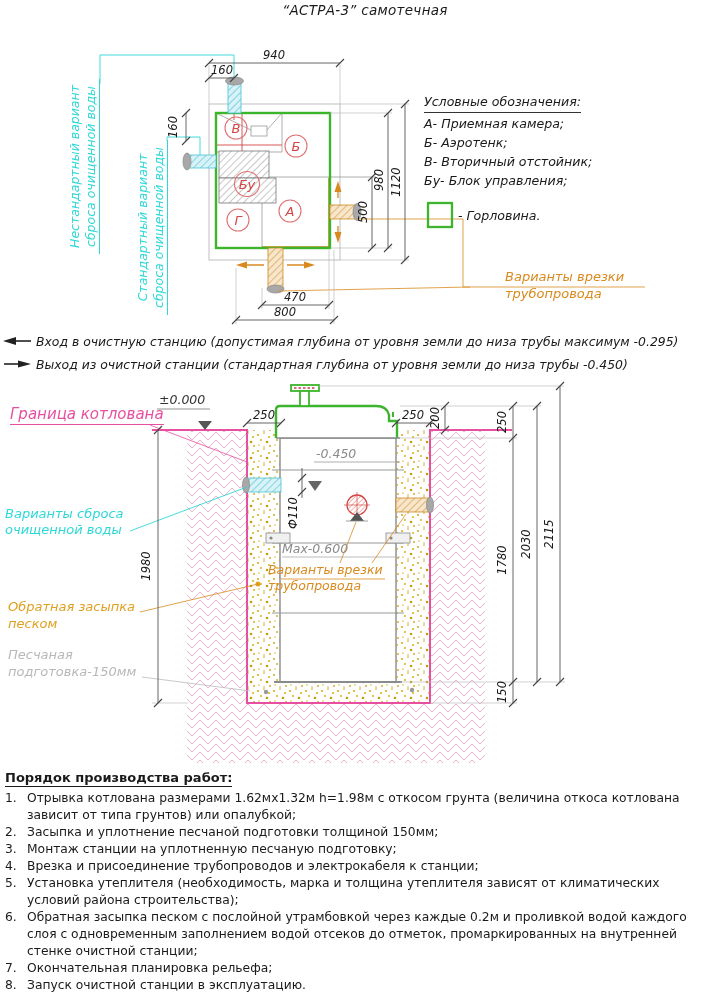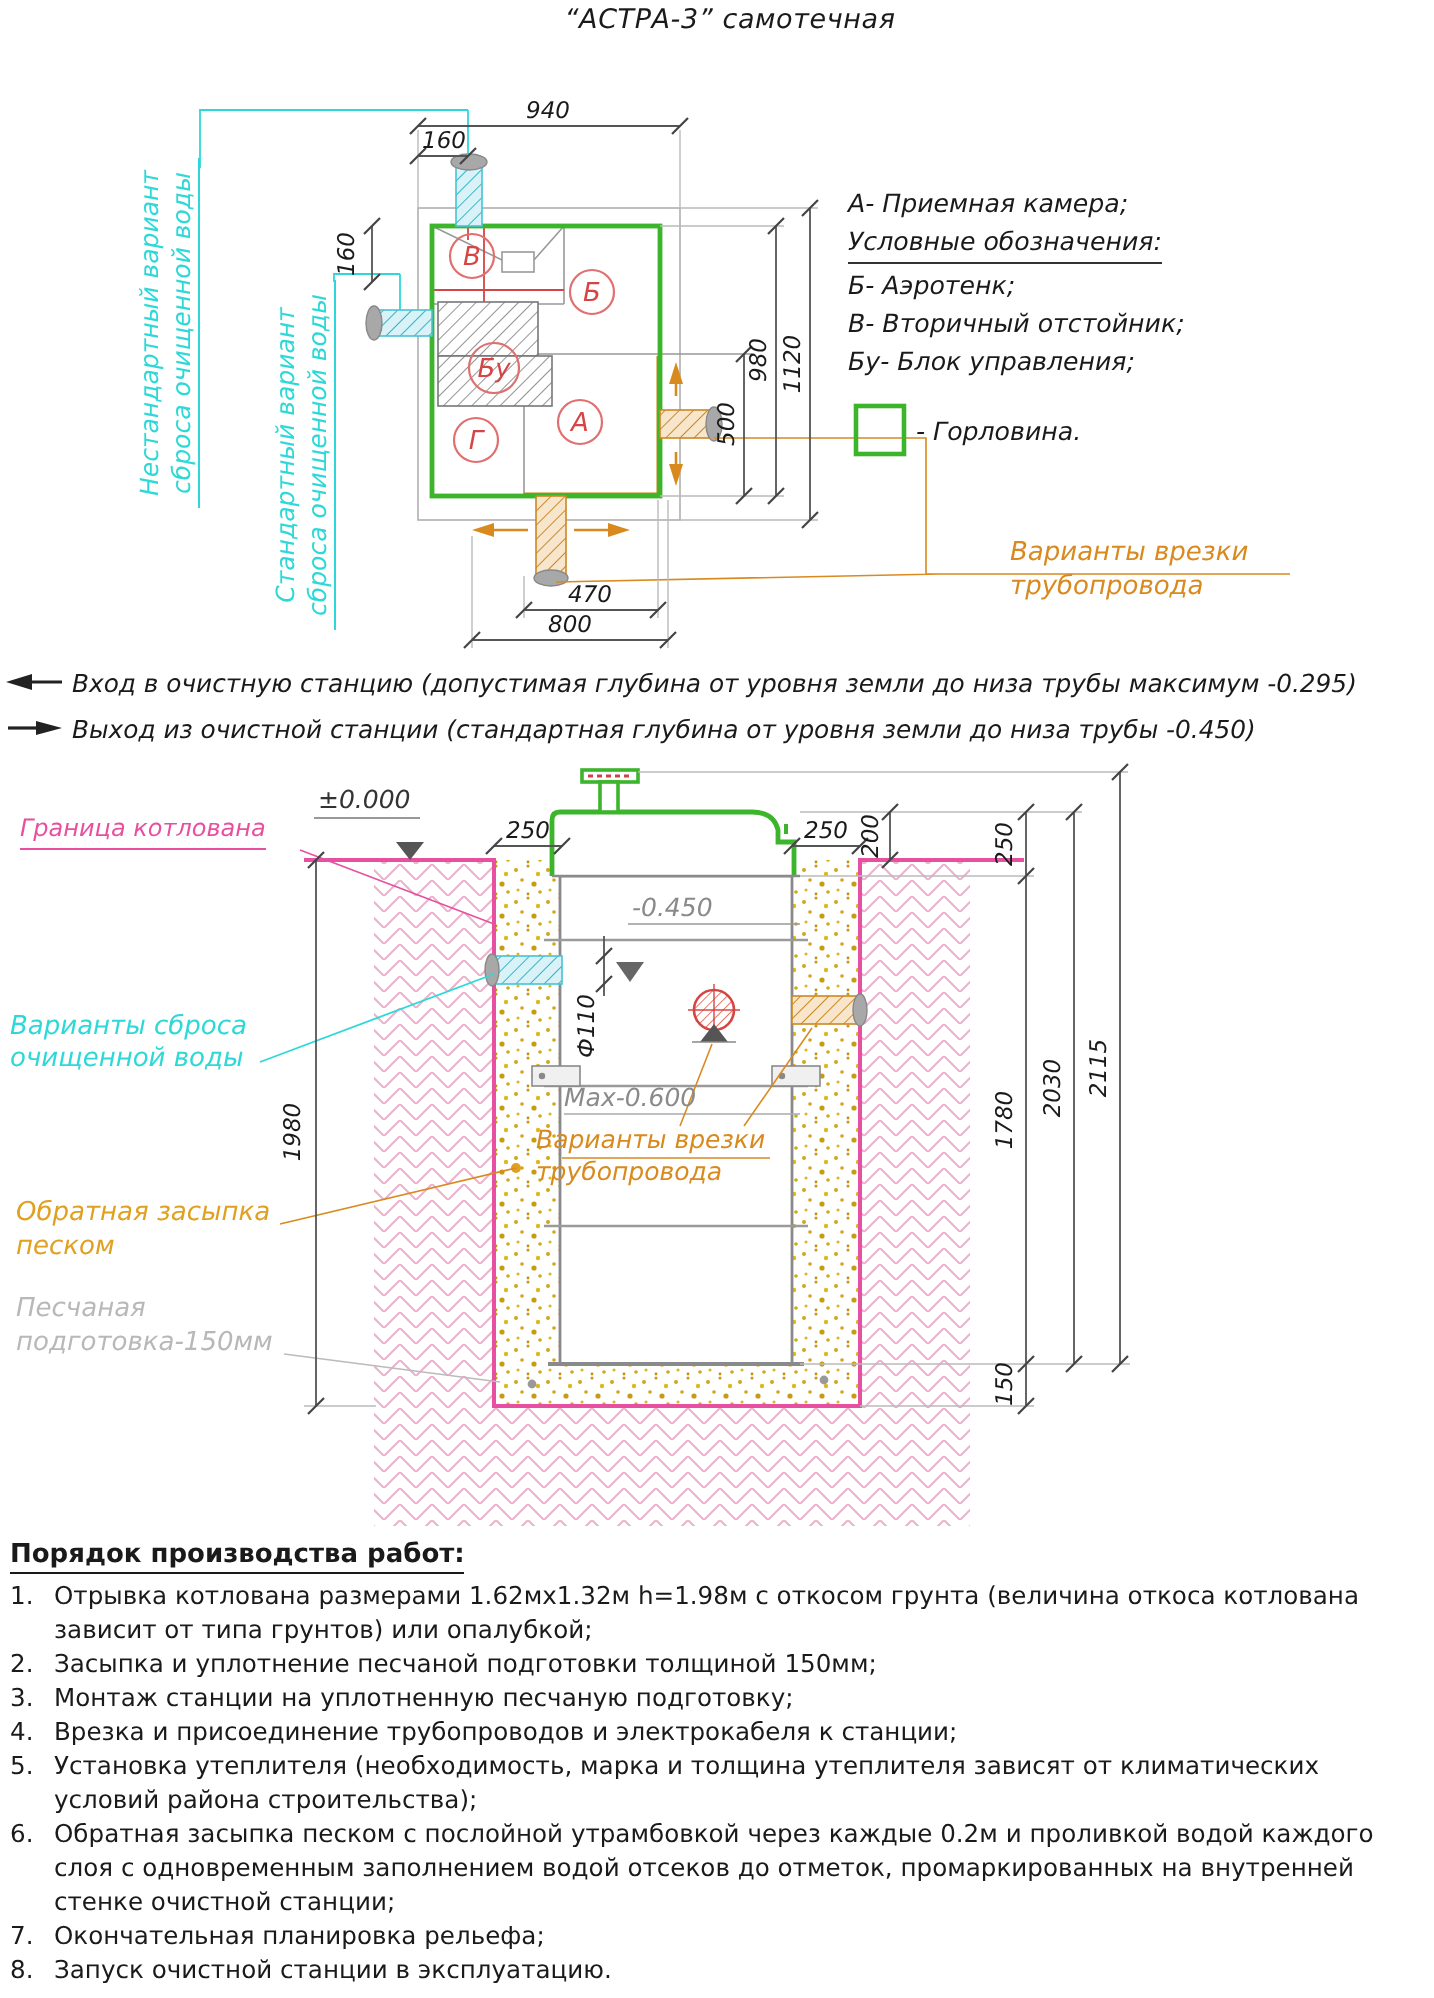--- a/index.html
+++ b/index.html
@@ -194,37 +194,37 @@
     <text class="lvltxt" x="282" y="553">Max-0.600</text>
     <text x="159" y="404" font-style="italic" font-size="12.5" fill="#333">±0.000</text>
   </g>
 </svg>
 
 <div class="title-block">
   <div>“АСТРА-3” самотечная</div>
 </div>
 
 <div class="legend">
+  <div><span class="lg-title">Условные обозначения:</span></div>
   <div>А- Приемная камера;</div>
-  <div><span class="lg-title">Условные обозначения:</span></div>
   <div>Б- Аэротенк;</div>
   <div>В- Вторичный отстойник;</div>
   <div>Бу- Блок управления;</div>
 </div>
 <div class="lbl" style="left:458px;top:208px;font-size:12.6px">- Горловина.</div>
 
 <div class="rotlbl" style="left:-4px;top:150px">Нестандартный вариант сброса очищенной воды</div>
 <div class="rotlbl" style="left:64px;top:211px">Стандартный вариант сброса очищенной воды</div>
 
 <div class="lbl orange center" style="left:505px;top:268px;width:170px;font-size:13px;line-height:17px">Варианты врезки трубопровода</div>
 
 <div class="note-row" style="top:334px">Вход в очистную станцию (допустимая глубина от уровня земли до низа трубы максимум -0.295)</div>
 <div class="note-row" style="top:357px">Выход из очистной станции (стандартная глубина от уровня земли до низа трубы -0.450)</div>
 
-<div class="lbl mag" style="left:10px;top:407px;font-size:12px;border-bottom:1px solid #e750a0;padding-bottom:2px">Граница котлована</div>
+<div class="lbl mag" style="left:10px;top:407px;font-size:15px;border-bottom:1px solid #e750a0;padding-bottom:2px">Граница котлована</div>
 <div class="lbl cyan center" style="left:5px;top:506px;width:155px;font-size:13px;line-height:16px">Варианты сброса очищенной воды</div>
 <div class="lbl center" style="left:8px;top:598px;width:135px;font-size:13px;line-height:17px;color:#e0a020">Обратная засыпка песком</div>
 <div class="lbl graylbl center" style="left:8px;top:646px;width:135px;font-size:13px;line-height:17px">Песчаная подготовка-150мм</div>
 <div class="lbl orange center" style="left:268px;top:562px;width:130px;font-size:12.5px;line-height:16px">Варианты врезки трубопровода</div>
 
 <div class="workorder">
   <div class="wo-title">Порядок производства работ:</div>
   <div class="wo-item">
       <span class="wo-num">1.</span>
       <span class="wo-text">Отрывка котлована размерами 1.62мх1.32м h=1.98м с откосом грунта (величина откоса котлована зависит от типа грунтов) или опалубкой;</span>

